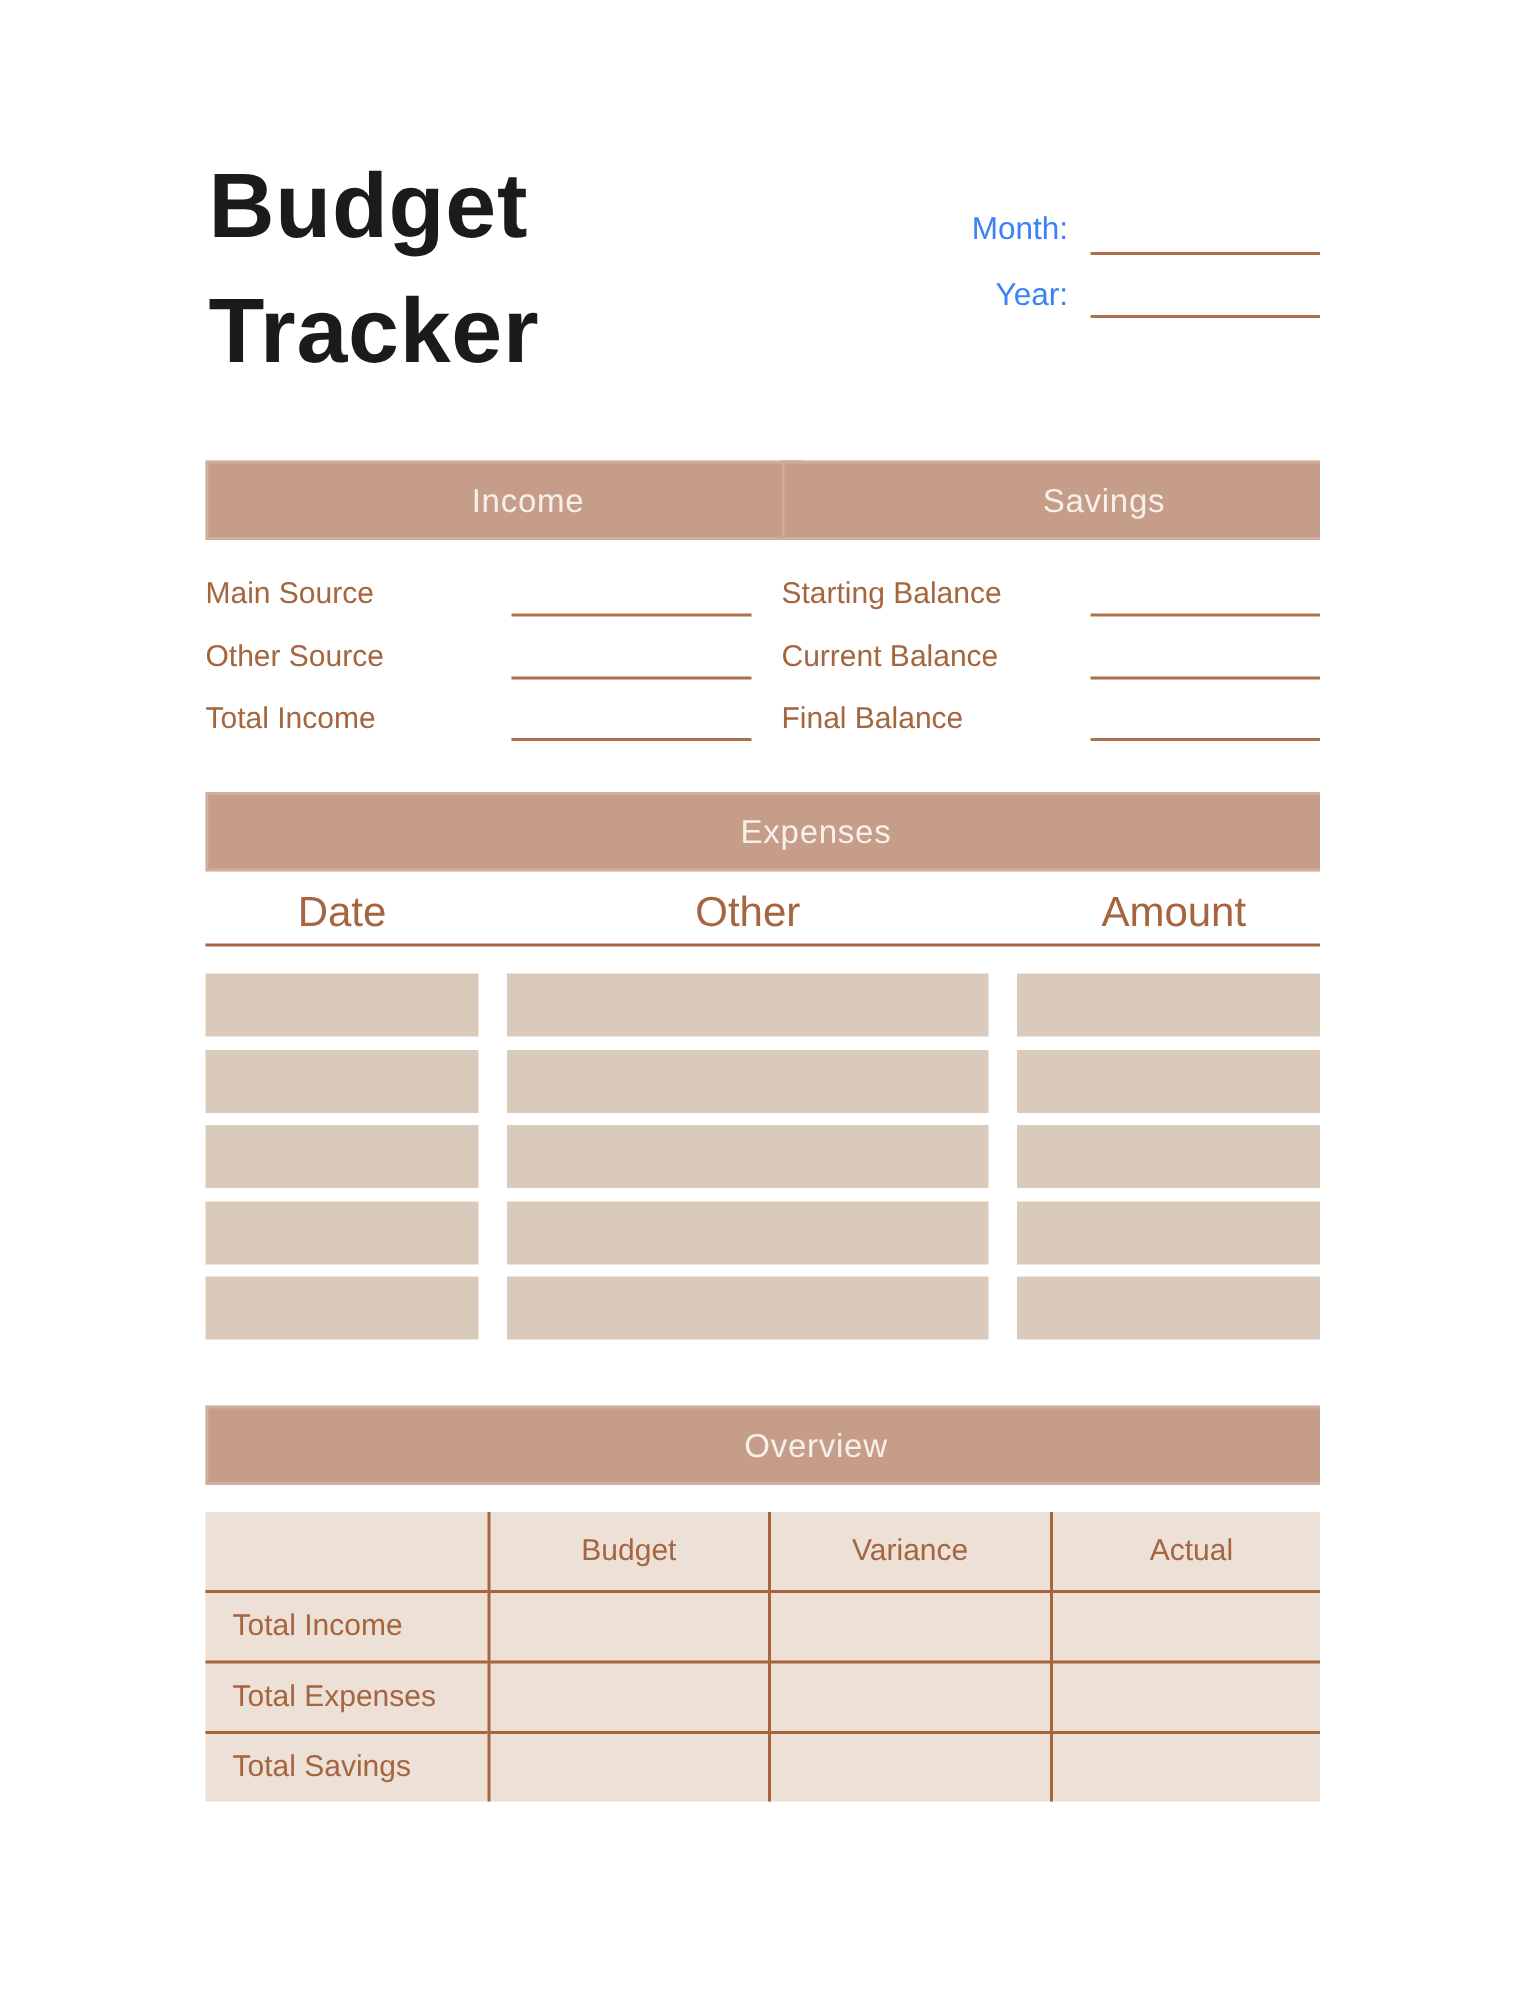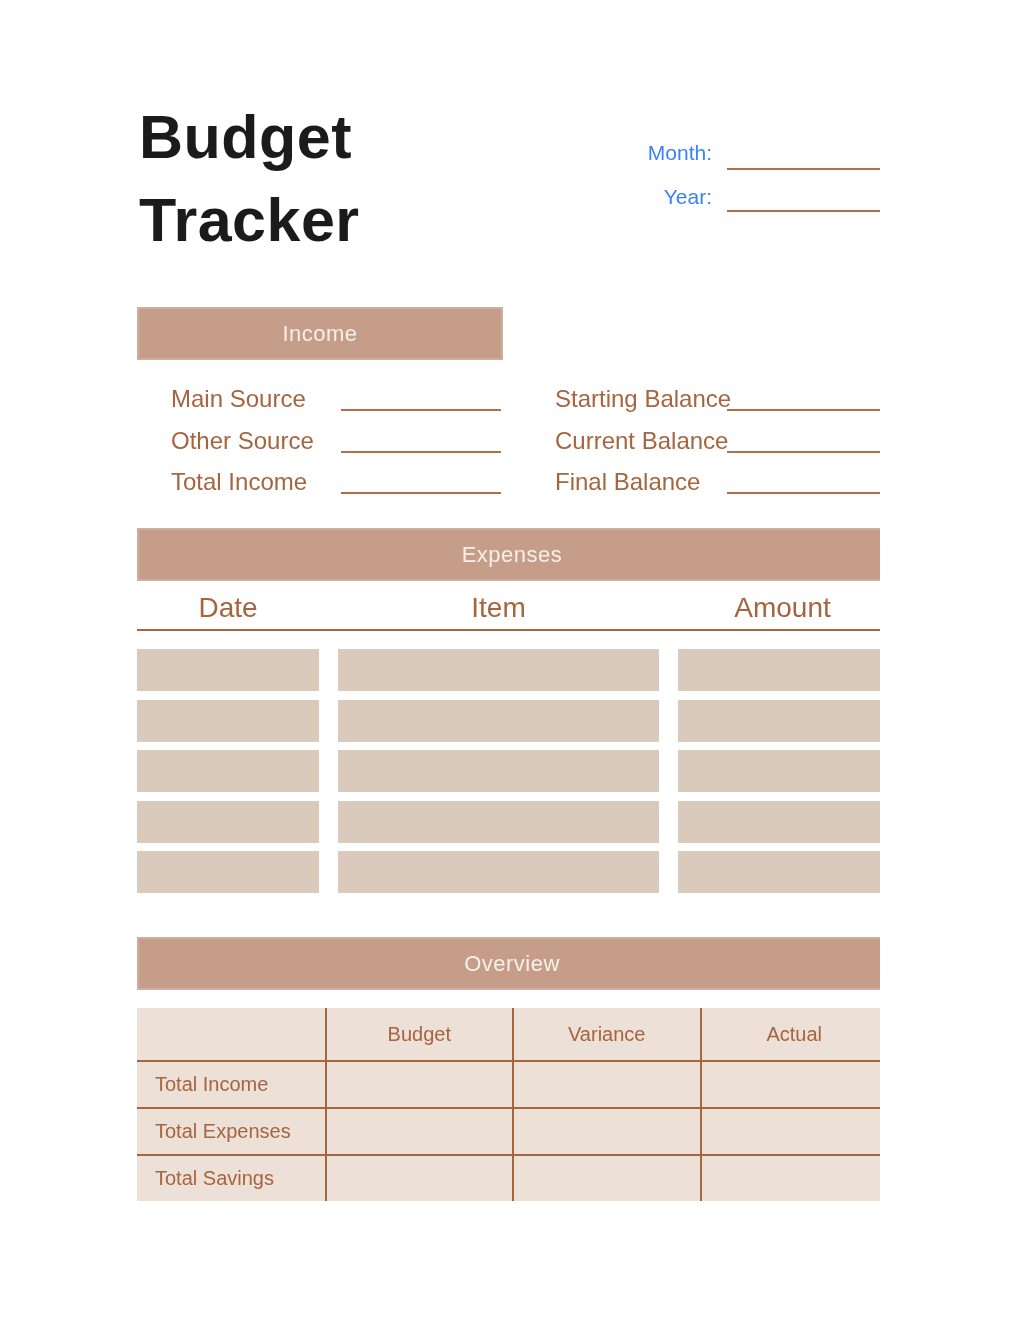--- a/index.html
+++ b/index.html
@@ -20,24 +20,25 @@
     color:#3b82f6; font-size:21px;
   }
   .wline { position:absolute; height:2px; background:#ad7048; }
 
   
   .band {
     position:absolute; height:53px; background:#c59d88;
     display:flex; align-items:center; justify-content:center;
     color:#f7f0ea; font-size:22px; letter-spacing:0.5px;
     box-shadow: inset 0 0 0 2px rgba(255,255,255,0.18);
+    padding-left: 32px;
   }
 
   
-  .flabel { position:absolute; color:#a5653f; font-size:24px;margin-left:34px; }
+  .flabel { position:absolute; color:#a5653f; font-size:20px; }
 
   
   .colhead { position:absolute; top:592px; text-align:center; color:#a5653f; font-size:28px; }
   .rule { position:absolute; left:137px; top:629px; width:750px; height:2px; background:#a5653f; }
 
   
   .expense-grid {
     position:absolute; left:137px; top:649px; width:750px;
     display:grid; grid-template-columns:182px 321px 209px;
     column-gap:19px; grid-auto-rows:42px; row-gap:8.5px;
@@ -75,41 +76,44 @@
 
   <div class="hlabel" style="top:141px">Month:</div>
   <div class="wline" style="left:727px; top:168px; width:160px"></div>
   <div class="hlabel" style="top:185px">Year:</div>
   <div class="wline" style="left:727px; top:210px; width:160px"></div>
 
   <div class="band" style="left:137px; top:307px; width:366px">
     <span>Income</span>
   </div>
 
+  <div class="band" style="left:521px; top:307px; width:366px">
+    <span>Savings</span>
+  </div>
 
   <div class="flabel" style="left:137px; top:385px">Main Source</div>
   <div class="wline" style="left:341px; top:409px; width:160px"></div>
   <div class="flabel" style="left:137px; top:427px">Other Source</div>
   <div class="wline" style="left:341px; top:451px; width:160px"></div>
   <div class="flabel" style="left:137px; top:468px">Total Income</div>
   <div class="wline" style="left:341px; top:492px; width:160px"></div>
 
   <div class="flabel" style="left:521px; top:385px">Starting Balance</div>
   <div class="wline" style="left:727px; top:409px; width:160px"></div>
   <div class="flabel" style="left:521px; top:427px">Current Balance</div>
   <div class="wline" style="left:727px; top:451px; width:160px"></div>
   <div class="flabel" style="left:521px; top:468px">Final Balance</div>
   <div class="wline" style="left:727px; top:492px; width:160px"></div>
 
   <div class="band" style="left:137px; top:528px; width:750px">
     <span>Expenses</span>
   </div>
 
   <div class="colhead" style="left:137px; width:182px">Date</div>
-  <div class="colhead" style="left:338px; width:321px">Item</div>
+  <div class="colhead" style="left:338px; width:321px">Other</div>
   <div class="colhead" style="left:678px; width:209px">Amount</div>
   <div class="rule"></div>
 
   <div class="expense-grid">
     <div class="ecell"></div>
     <div class="ecell"></div>
     <div class="ecell"></div>
     <div class="ecell"></div>
     <div class="ecell"></div>
     <div class="ecell"></div>

